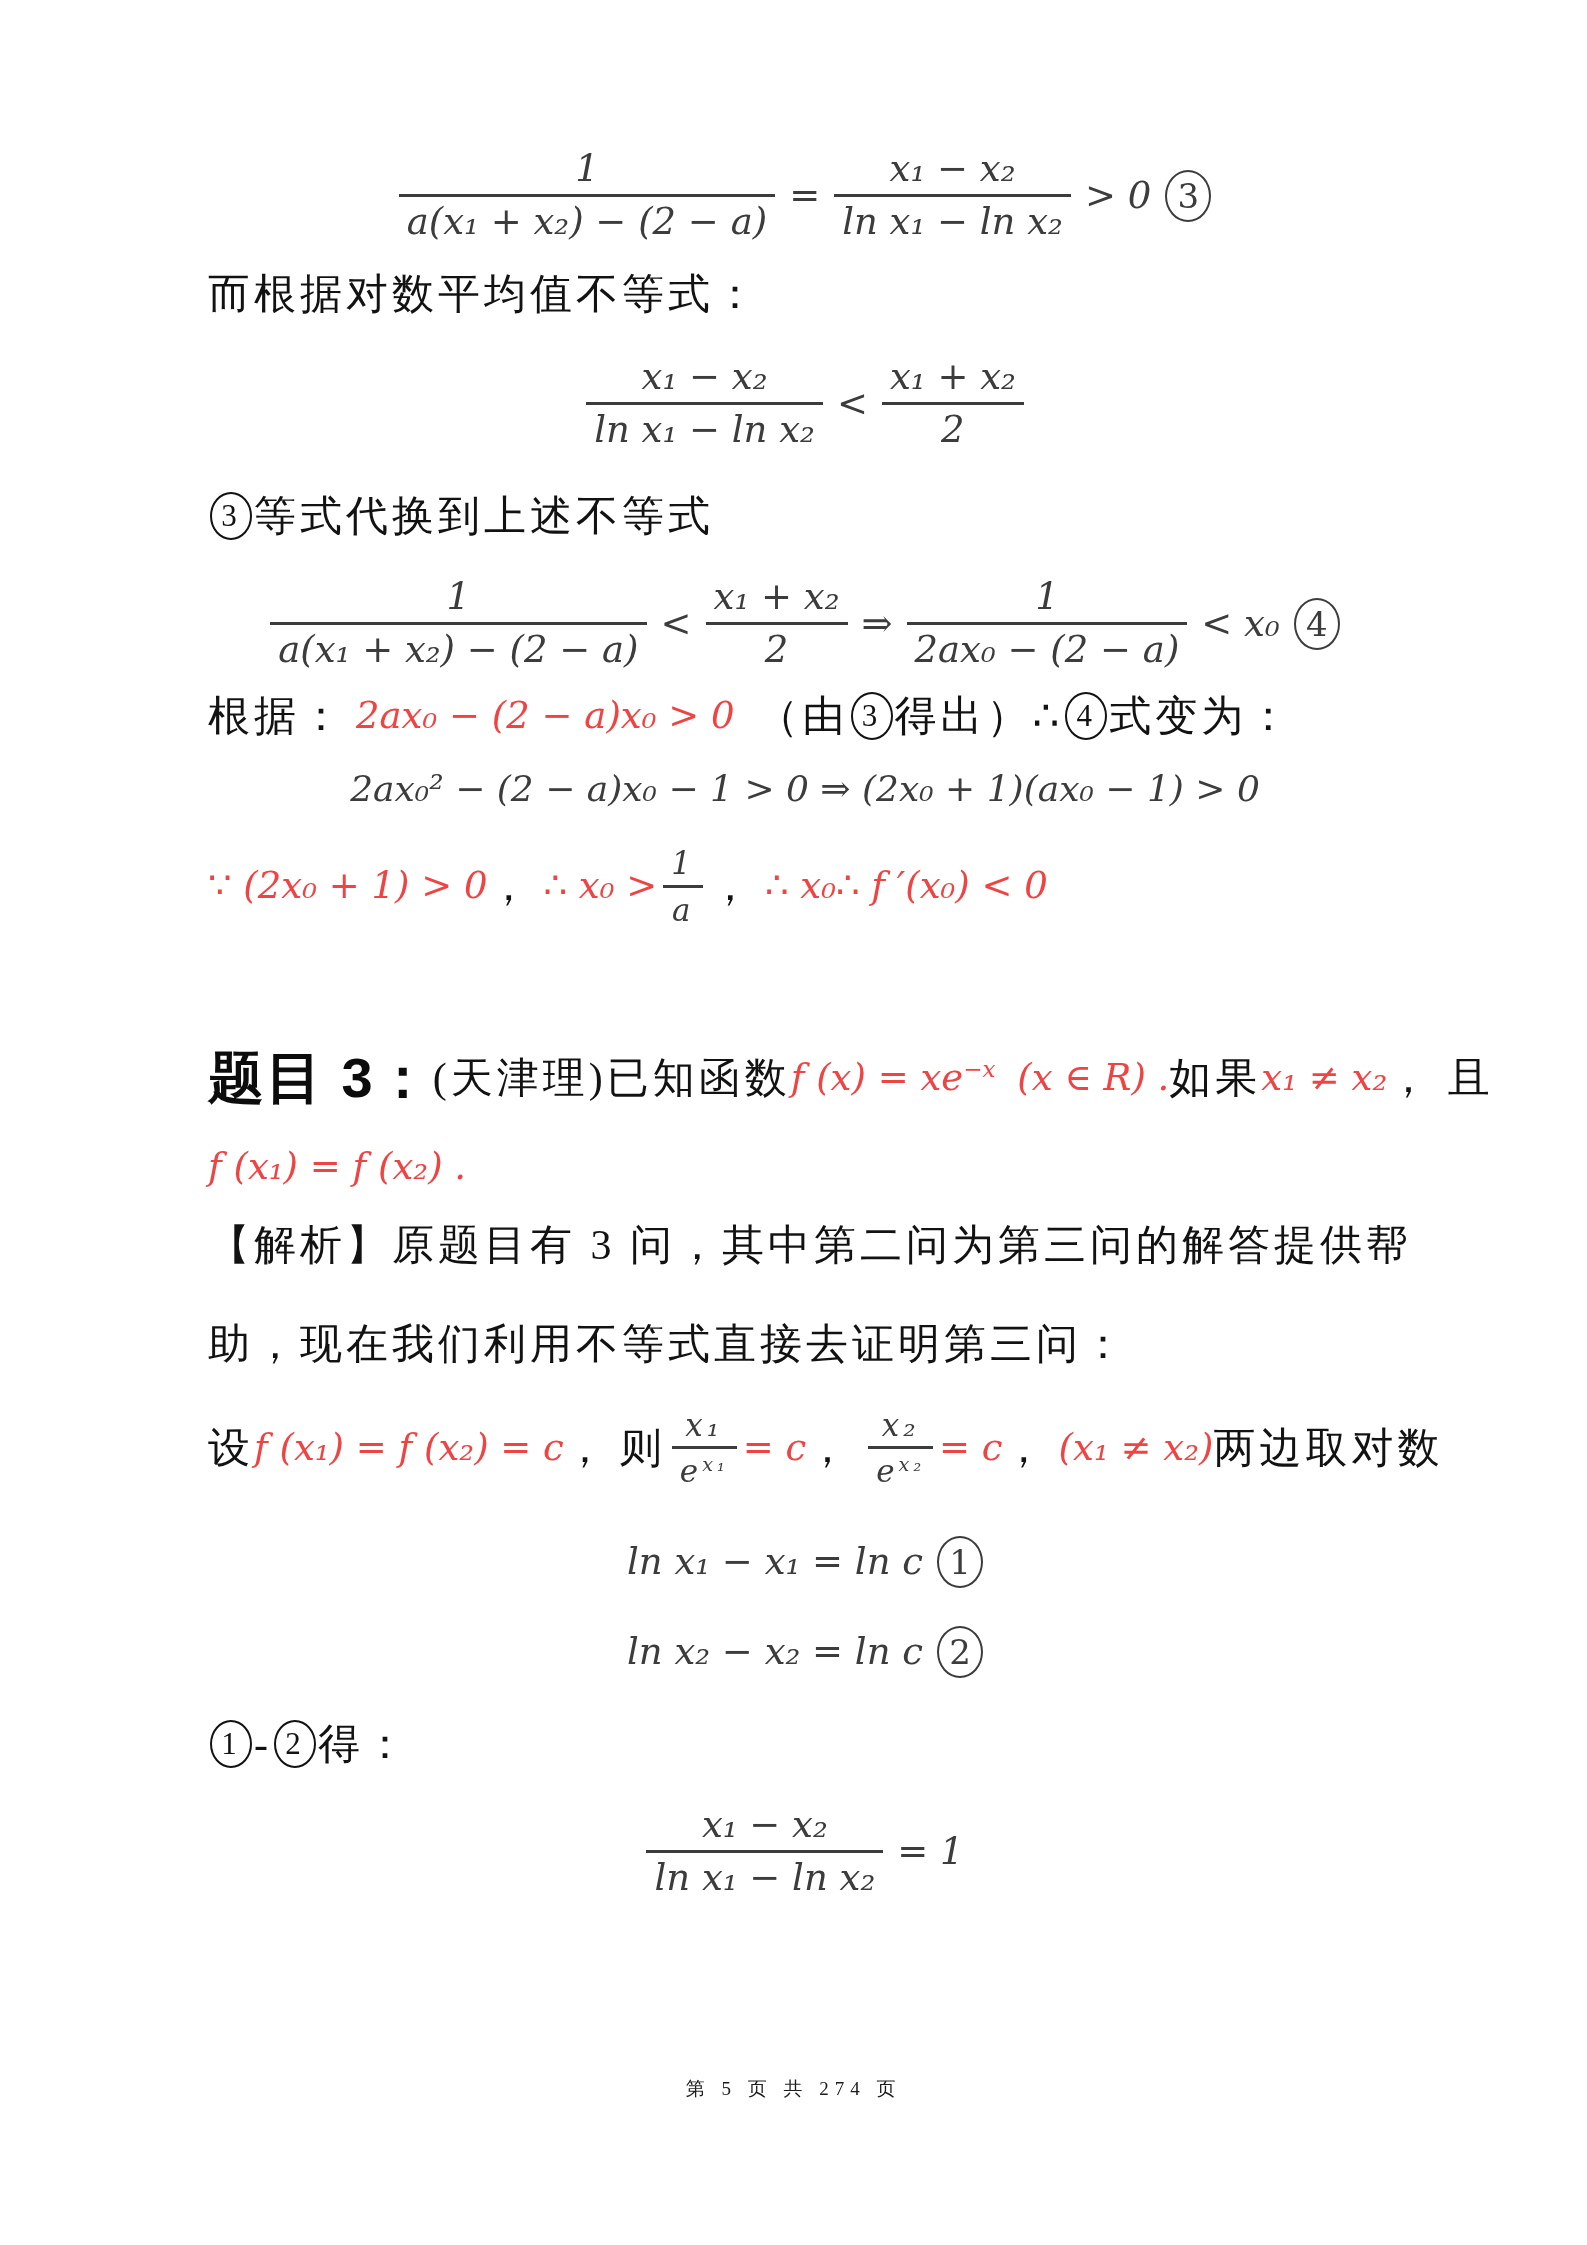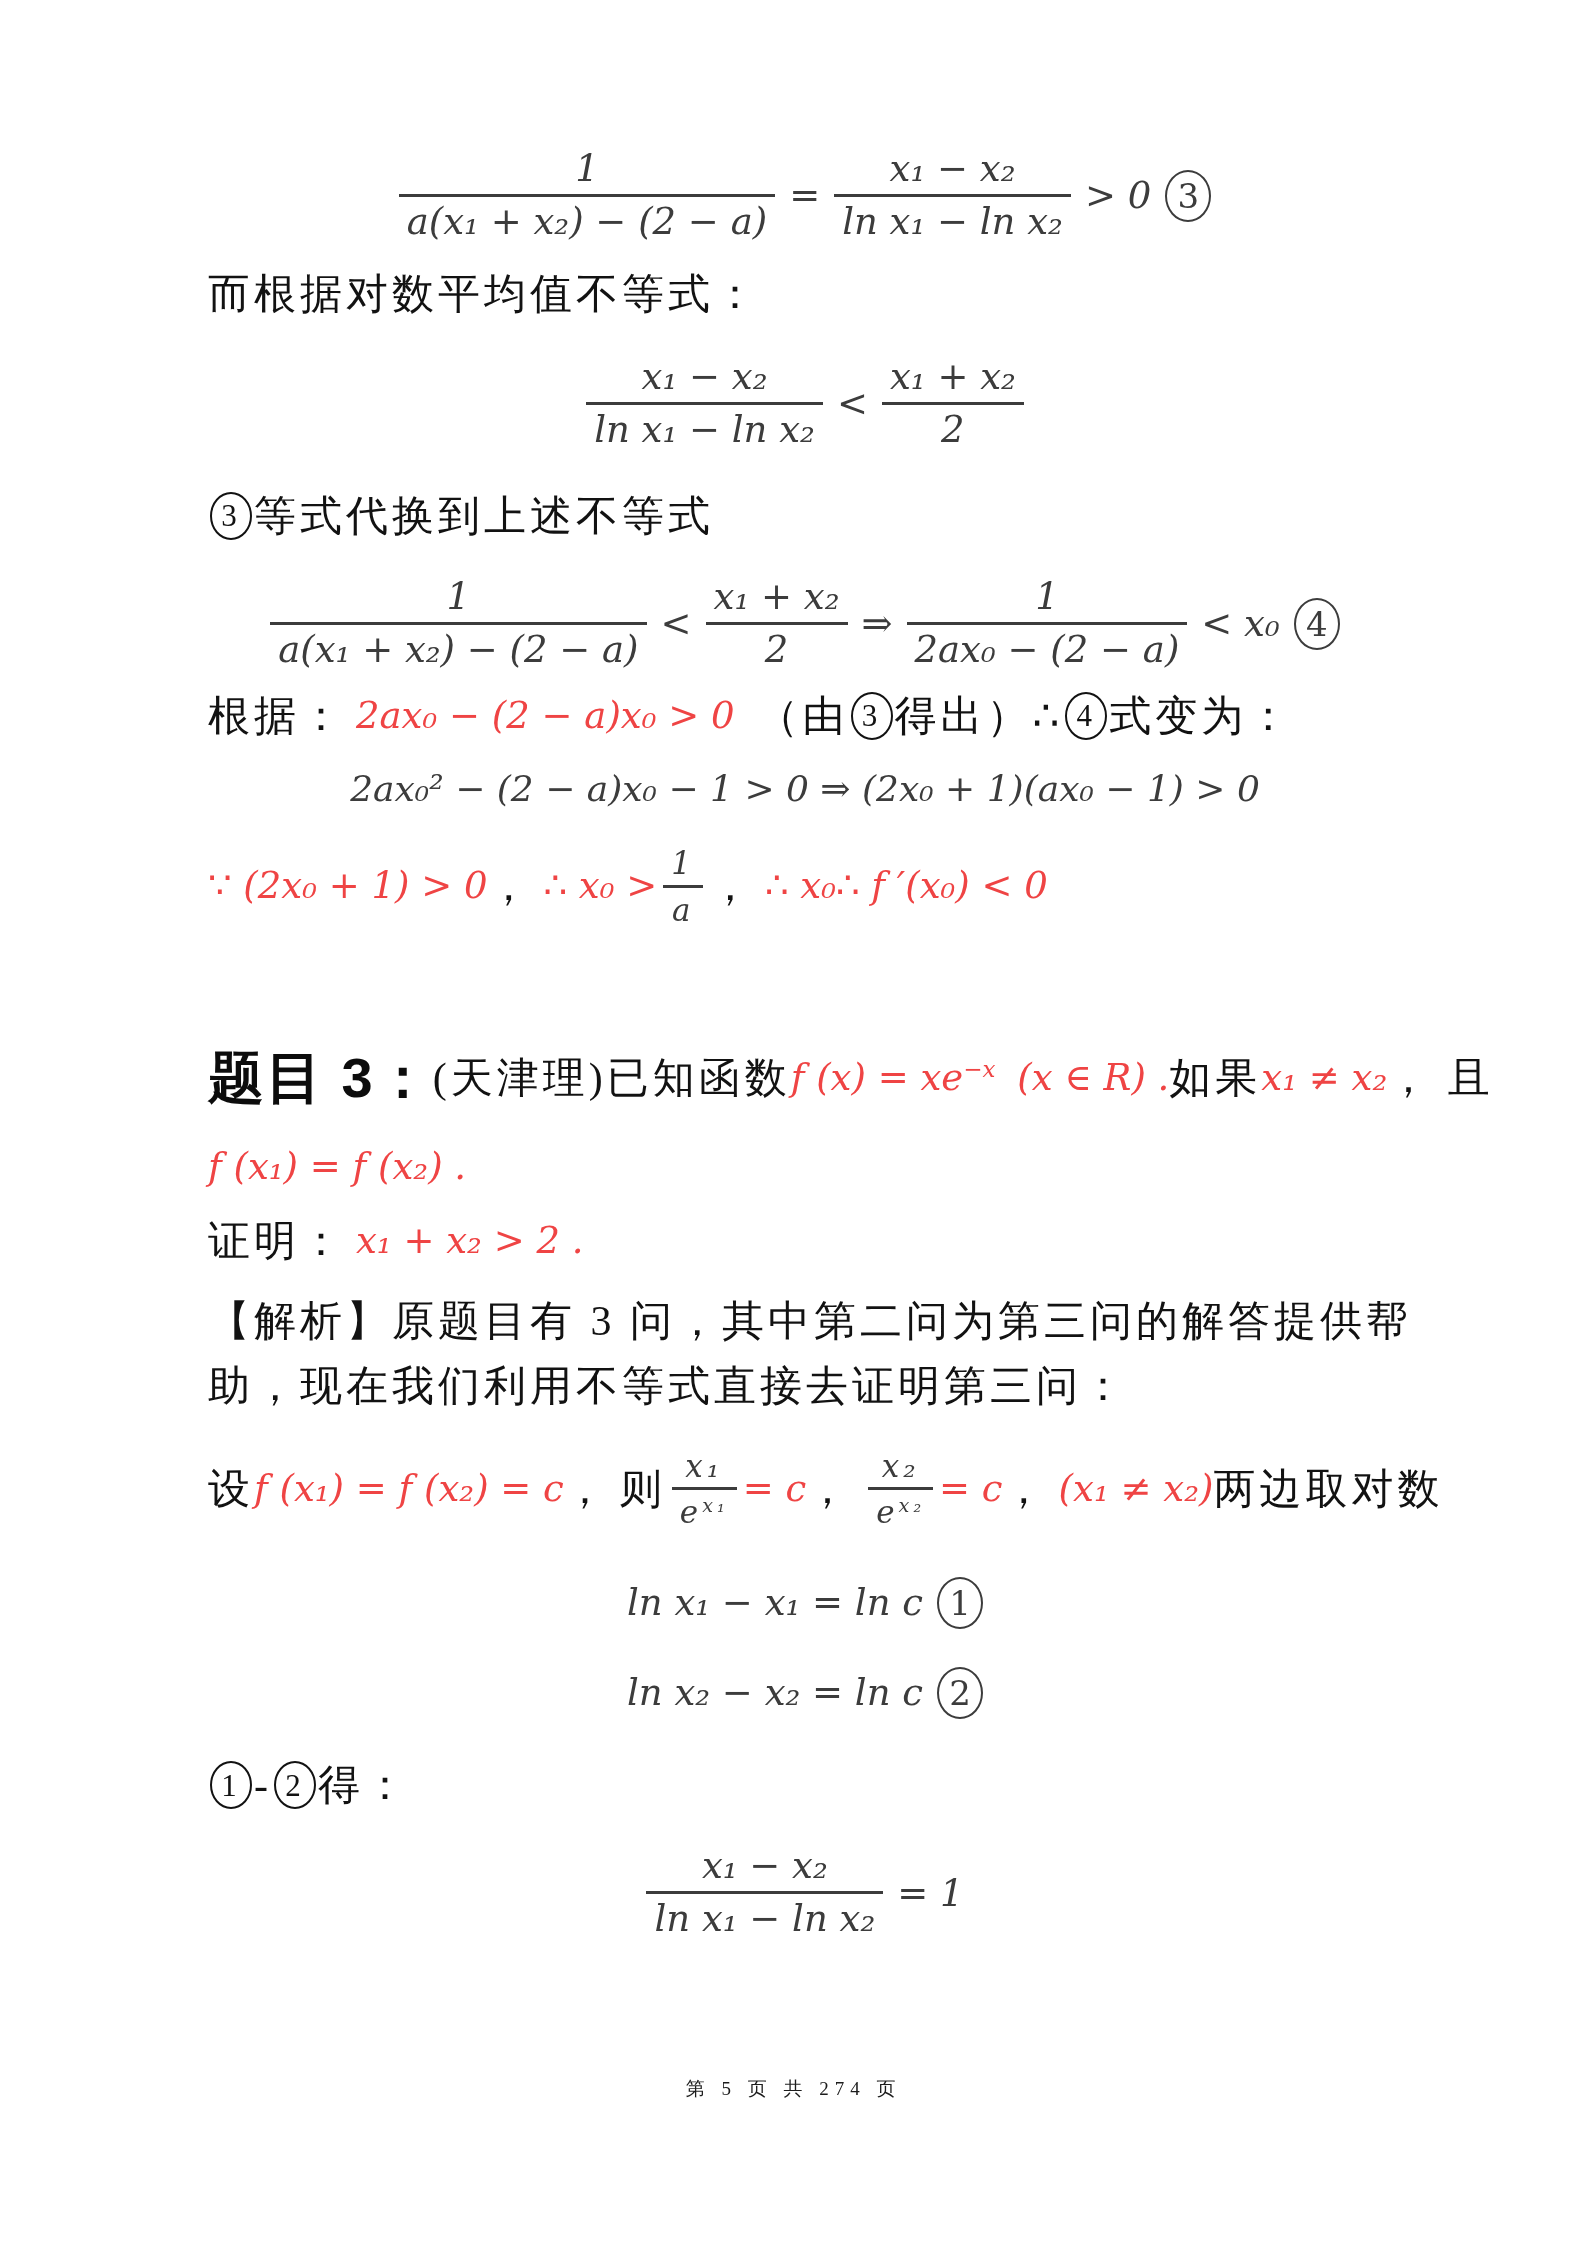--- a/index.html
+++ b/index.html
@@ -47,21 +47,21 @@
   #eq-lmi{margin-top:40px;}
   #line2{margin-top:42px;}
   #eq-chain{margin-top:38px;}
   #line3{margin-top:22px;}
   #eq-quad{margin-top:28px;font-size:36px;}
   #line4{margin-top:38px;}
   #prob1{margin-top:120px;}
   #prob2{margin-top:36px;}
   #proof{margin-top:28px;}
   #ana1{margin-top:32px;}
-  #ana2{margin-top:16px;align-items:center;}
+  #ana2{margin-top:51px;align-items:center;}
   #setup{margin-top:40px;}
   #ln1{margin-top:48px;}
   #ln2{margin-top:38px;}
   #line5{margin-top:42px;}
   #eq-final{margin-top:38px;}
 
   .footer{position:absolute;left:0;right:0;top:2076px;text-align:center;
           font-size:19px;letter-spacing:6px;color:#1c1c1c;}
 </style>
 </head>
@@ -173,25 +173,20 @@
       <span class="math">(x ∈ R) .</span>
       <span class="cn">如果</span>
       <span class="math">x₁ ≠ x₂</span>
       <span class="cn">， 且</span>
     </div>
 
     <div class="tline" id="prob2">
       <span class="math">f (x₁) = f (x₂) .</span>
     </div>
 
-    <div class="tline" id="proof">
-      <span class="cn">证明：</span>
-      <span class="gap-s"></span>
-      <span class="math">x₁ + x₂ &gt; 2 .</span>
-    </div>
 
     <div class="tline" id="ana1">
       <span class="cn">【解析】原题目有 3 问，其中第二问为第三问的解答提供帮</span>
     </div>
     <div class="tline" id="ana2">
       <span class="cn">助，现在我们利用不等式直接去证明第三问：</span>
     </div>
 
     <div class="tline" id="setup">
       <span class="cn">设</span>

